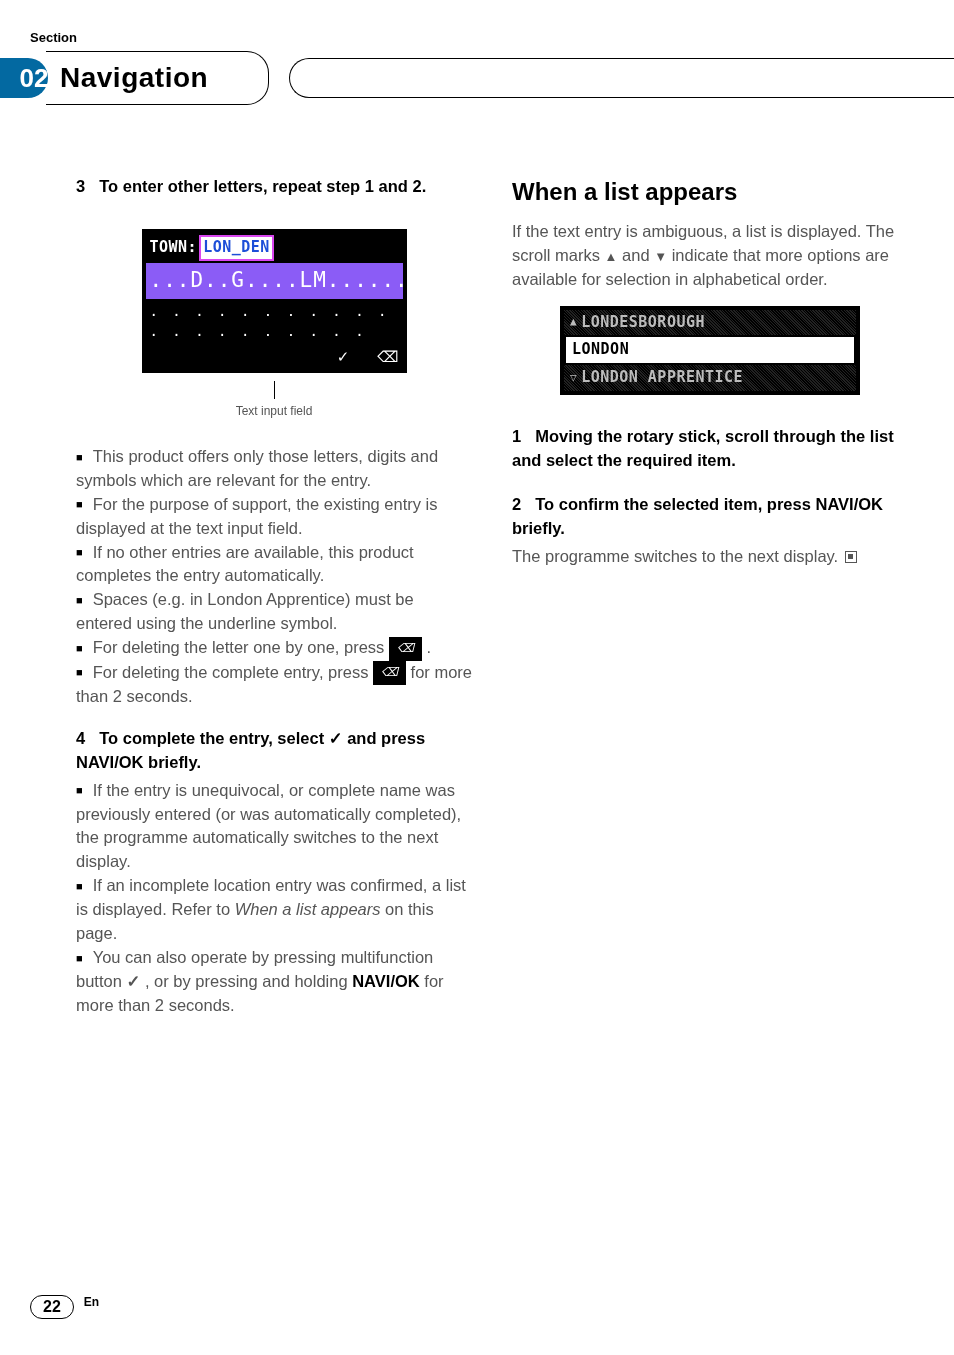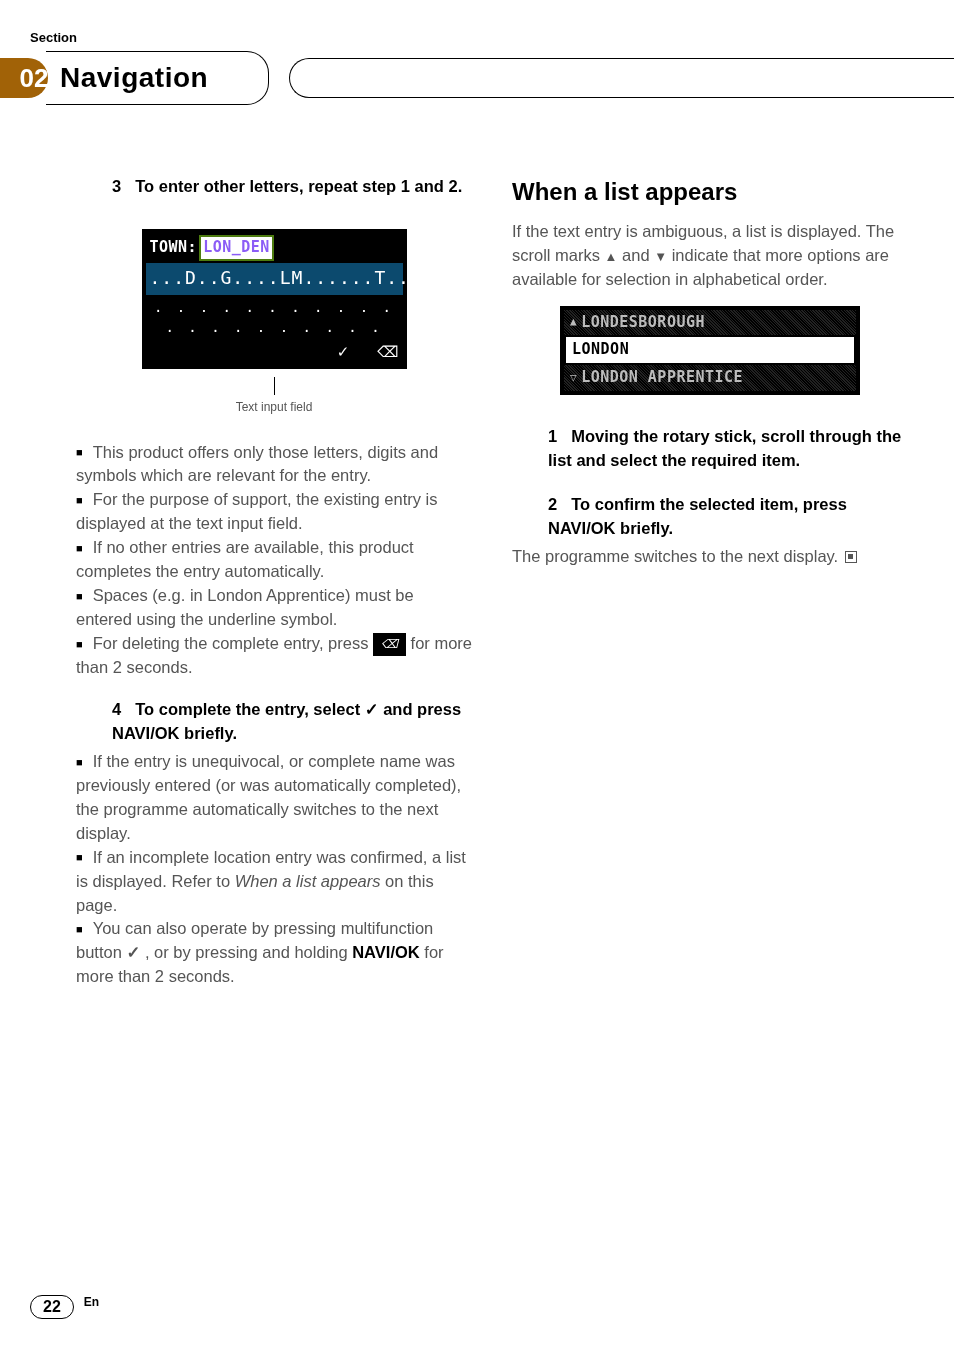--- a/index.html
+++ b/index.html
@@ -21,21 +21,21 @@
     display: flex;
     align-items: center;
     margin-top: 6px;
     gap: 20px;
   }
   .tab-left {
     display: flex;
     align-items: center;
   }
   .badge {
-    background: #a16207;
+    background: #0369a1;
     color: #fff;
     font-weight: bold;
     font-size: 26px;
     width: 48px;
     height: 40px;
     display: flex;
     align-items: center;
     justify-content: center;
     border-radius: 0 20px 20px 0;
     margin-left: 0;
@@ -74,54 +74,52 @@
     min-width: 0;
     font-size: 16.5px;
     line-height: 1.45;
     color: #444;
   }
   .step-title {
     color: #000;
     font-weight: bold;
     font-size: 16.5px;
     margin-bottom: 4px;
-    margin-left: 36px;
   }
   .step-num { margin-right: 14px; }
   .screen-box {
     border: 4px solid #000;
     background: #000;
     width: 265px;
     margin: 30px auto 8px auto;
-    text-align: center;
   }
   .screen-row1 {
     background: #000;
     color: #fff;
     font-family: monospace;
     font-weight: bold;
     font-size: 15px;
     letter-spacing: 0.5px;
     padding: 2px 4px;
     display: flex;
     align-items: center;
     gap: 2px;
   }
   .inv-box {
     background: #fff;
-    color: #8b5cf6;
+    color: #1d4ed8;
     padding: 0 2px;
-    border: 2px solid #4d7c0f;
+    border: 2px solid #d946ef;
     outline: 1px solid #000;
   }
   .screen-row2 {
-    background: #0c4a6e;
+    background: #8b5cf6;
     color: #fff;
     font-family: monospace;
-    font-size: 18px;
+    font-size: 21px;
     padding: 2px 4px;
     display: flex;
     justify-content: space-between;
     letter-spacing: 1px;
   }
   .m-box {
     border: 1px solid #fff;
     padding: 0 4px;
   }
   .screen-row3 {
@@ -286,20 +284,21 @@
       </div>
     </div>
     <div class="tick-line"></div>
     <div class="caption">Text input field</div>
 
     <div class="bullet-list">
       <div class="bullet-item"><span class="sq">■</span><span>This product offers only those letters, digits and symbols which are relevant for the entry.</span></div>
       <div class="bullet-item"><span class="sq">■</span><span>For the purpose of support, the existing entry is displayed at the text input field.</span></div>
       <div class="bullet-item"><span class="sq">■</span><span>If no other entries are available, this product completes the entry automatically.</span></div>
       <div class="bullet-item"><span class="sq">■</span><span>Spaces (e.g. in London Apprentice) must be entered using the underline symbol.</span></div>
+      <div class="bullet-item"><span class="sq">■</span><span>For deleting the letter one by one, press</span> <span class="eraser">⌫</span> .</div>
       <div class="bullet-item"><span class="sq">■</span><span>For deleting the complete entry, press</span> <span class="eraser">⌫</span> <span>for more than 2 seconds.</span></div>
     </div>
 
     <div style="height:18px"></div>
 
     <div class="step-title">
       <span class="step-num">4</span><span>To complete the entry, select</span>
       <span class="check-ico">✓</span>
       <span>and press NAVI/OK briefly.</span>
     </div>

